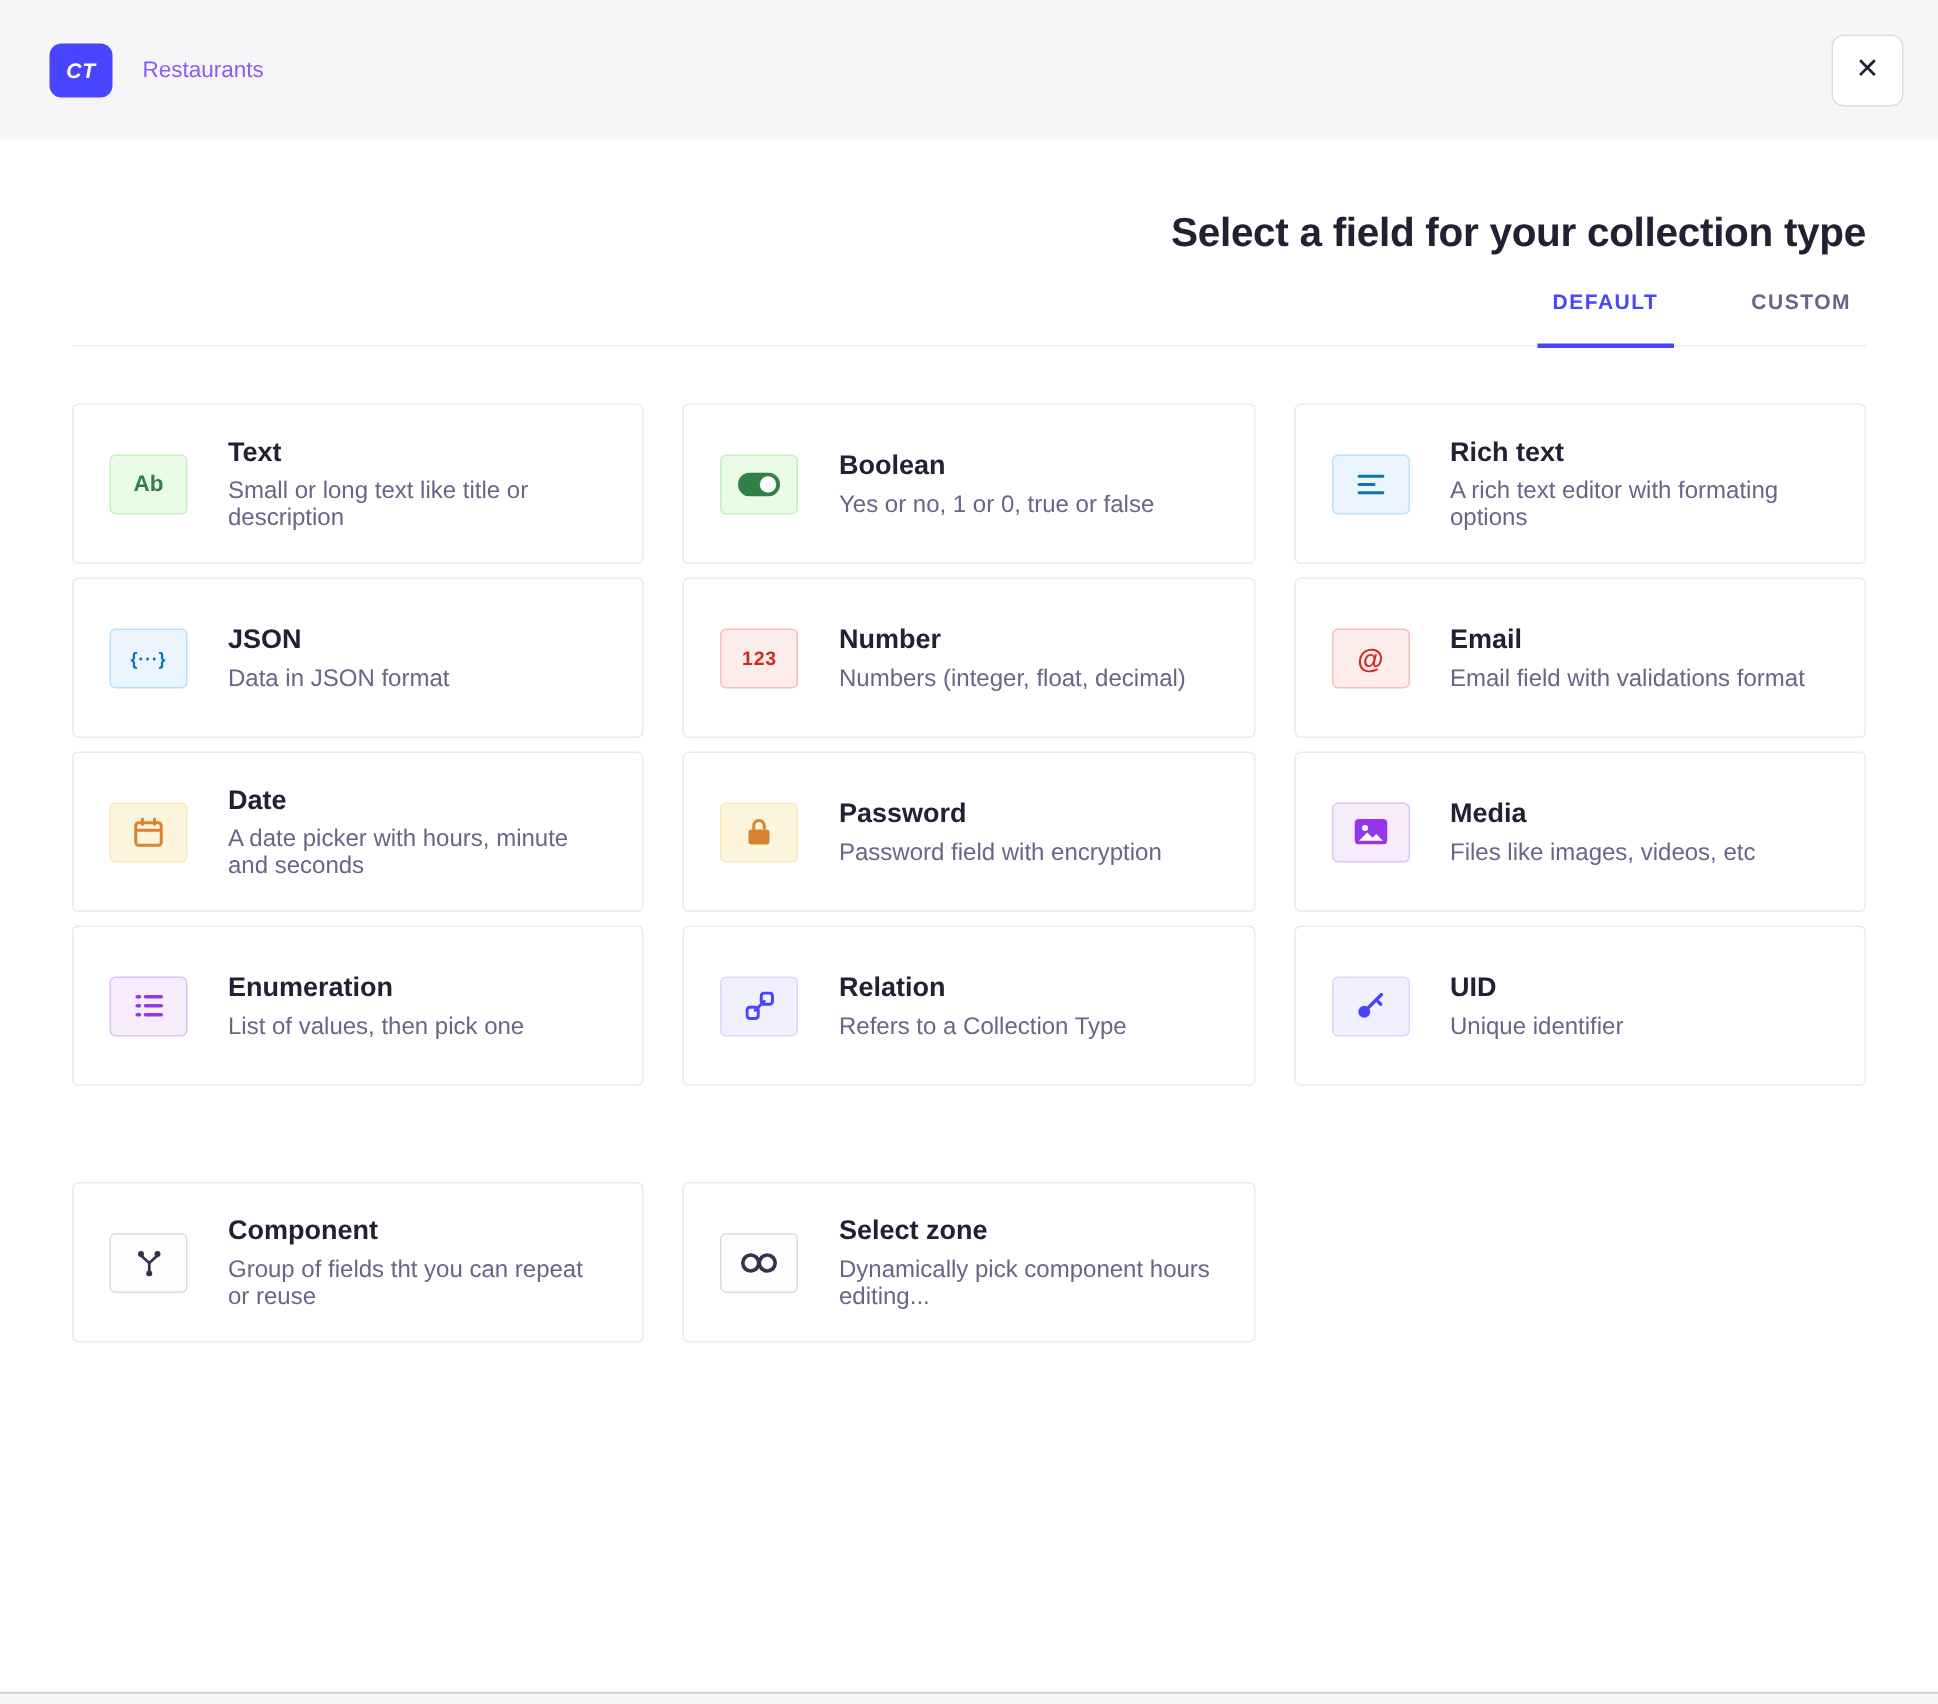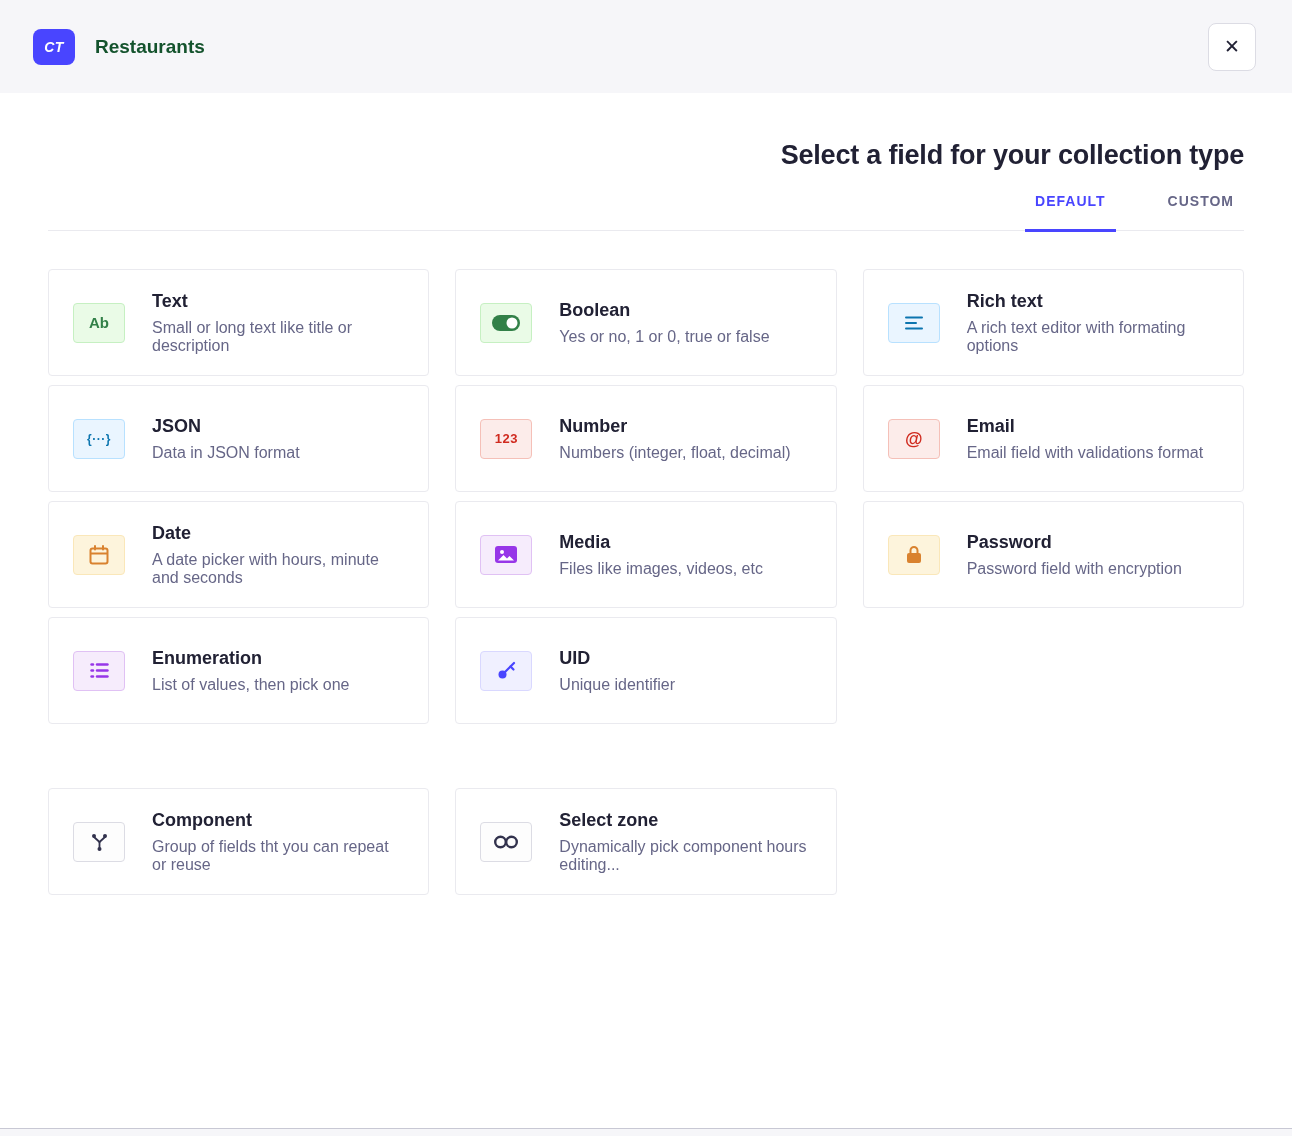--- a/index.html
+++ b/index.html
@@ -12,34 +12,34 @@
   }
   .page { width: 1292px; height: 1136px; position: relative; background: #fff; }
 
   
   .topbar {
     height: 93px;
     background: #f6f6f9;
     display: flex;
     align-items: center;
     justify-content: space-between;
-    padding: 0 36px 0 33px;
+    padding: 0 23px 0 33px;
     gap: 16px;
   }
   .topbar-left { display: flex; align-items: center; }
   .ct-badge {
     width: 42px; height: 36px;
     background: #4945ff;
     color: #ffffff;
     border-radius: 8px;
     display: flex; align-items: center; justify-content: center;
     font-size: 14px; font-weight: 700; font-style: italic;
     letter-spacing: .5px;
   }
-  .topbar-title { font-size: 19px; font-weight: 700; color: #14532d; margin-left: 20px; }
+  .topbar-title { font-size: 15px; font-weight: 400; color: #8b5cf6; margin-left: 20px; }
   .close-btn {
     width: 48px; height: 48px;
     background: #ffffff;
     border: 1px solid #dcdce4;
     border-radius: 8px;
     display: flex; align-items: center; justify-content: center;
     cursor: pointer;
   }
   .close-x { font-size: 19px; color: #212134; line-height: 1; }
 
@@ -237,43 +237,43 @@
             <line x1="14" y1="1" x2="14" y2="4.5" stroke="#d9822f" stroke-width="2" stroke-linecap="round"></line>
           </svg>
         </div>
         <div class="card-text">
           <div class="card-title">Date</div>
           <div class="card-desc">A date picker with hours, minute and seconds</div>
         </div>
       </div>
 
       <div class="card">
+        <div class="icon-box c-yellow">
+          <svg class="icon-svg" width="18" height="19" viewBox="0 0 18 19">
+            <rect x="2" y="8" width="14" height="10" rx="2" fill="#d9822f"></rect>
+            <path d="M5.5 8 V5.5 a3.5 3.5 0 0 1 7 0 V8" fill="none" stroke="#d9822f" stroke-width="2"></path>
+          </svg>
+        </div>
+        <div class="card-text">
+          <div class="card-title">Password</div>
+          <div class="card-desc">Password field with encryption</div>
+        </div>
+      </div>
+
+      <div class="card">
         <div class="icon-box c-purple">
           <svg class="icon-svg" width="22" height="17" viewBox="0 0 22 17">
             <rect x="0" y="0" width="22" height="17" rx="3" fill="#9736e8"></rect>
             <circle cx="7" cy="6" r="2" fill="#ffffff"></circle>
             <path d="M3 14.5 L8.5 9 L12 12.5 L14.5 10 L19 14.5 Z" fill="#ffffff"></path>
           </svg>
         </div>
         <div class="card-text">
           <div class="card-title">Media</div>
           <div class="card-desc">Files like images, videos, etc</div>
-        </div>
-      </div>
-
-      <div class="card">
-        <div class="icon-box c-yellow">
-          <svg class="icon-svg" width="18" height="19" viewBox="0 0 18 19">
-            <rect x="2" y="8" width="14" height="10" rx="2" fill="#d9822f"></rect>
-            <path d="M5.5 8 V5.5 a3.5 3.5 0 0 1 7 0 V8" fill="none" stroke="#d9822f" stroke-width="2"></path>
-          </svg>
-        </div>
-        <div class="card-text">
-          <div class="card-title">Password</div>
-          <div class="card-desc">Password field with encryption</div>
         </div>
       </div>
 
       <div class="card">
         <div class="icon-box c-purple">
           <svg class="icon-svg" width="19" height="15" viewBox="0 0 19 15">
             <g stroke="#9736e8" stroke-width="2.4" stroke-linecap="round">
               <line x1="1.5" y1="1.5" x2="3" y2="1.5"></line>
               <line x1="7" y1="1.5" x2="17.5" y2="1.5"></line>
               <line x1="1.5" y1="7.5" x2="3" y2="7.5"></line>
@@ -282,20 +282,35 @@
               <line x1="7" y1="13.5" x2="17.5" y2="13.5"></line>
             </g>
           </svg>
         </div>
         <div class="card-text">
           <div class="card-title">Enumeration</div>
           <div class="card-desc">List of values, then pick one</div>
         </div>
       </div>
 
+      <div class="card">
+        <div class="icon-box c-indigo">
+          <svg class="icon-svg" width="19" height="19" viewBox="0 0 19 19">
+            <g fill="none" stroke="#4945ff" stroke-width="2" stroke-linecap="round">
+              <rect x="1" y="10.5" width="7.5" height="7.5" rx="2"></rect>
+              <rect x="10.5" y="1" width="7.5" height="7.5" rx="2"></rect>
+              <line x1="6.5" y1="12.5" x2="12.5" y2="6.5"></line>
+            </g>
+          </svg>
+        </div>
+        <div class="card-text">
+          <div class="card-title">Relation</div>
+          <div class="card-desc">Refers to a Collection Type</div>
+        </div>
+      </div>
 
       <div class="card">
         <div class="icon-box c-indigo">
           <svg class="icon-svg" width="19" height="19" viewBox="0 0 19 19">
             <circle cx="5.5" cy="13.5" r="4" fill="#4945ff"></circle>
             <g stroke="#4945ff" stroke-width="2.2" stroke-linecap="round">
               <line x1="8.5" y1="10.5" x2="17" y2="2"></line>
               <line x1="13.5" y1="5.5" x2="16.5" y2="8.5"></line>
             </g>
           </svg>

